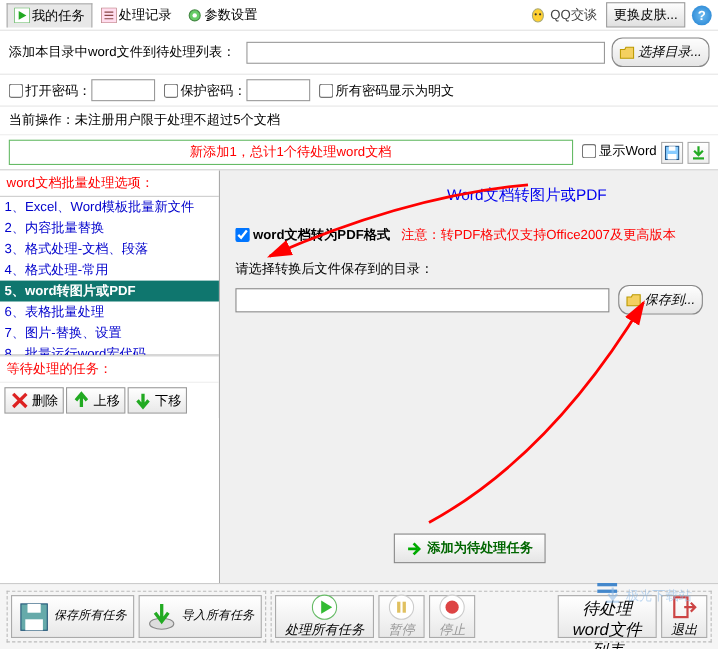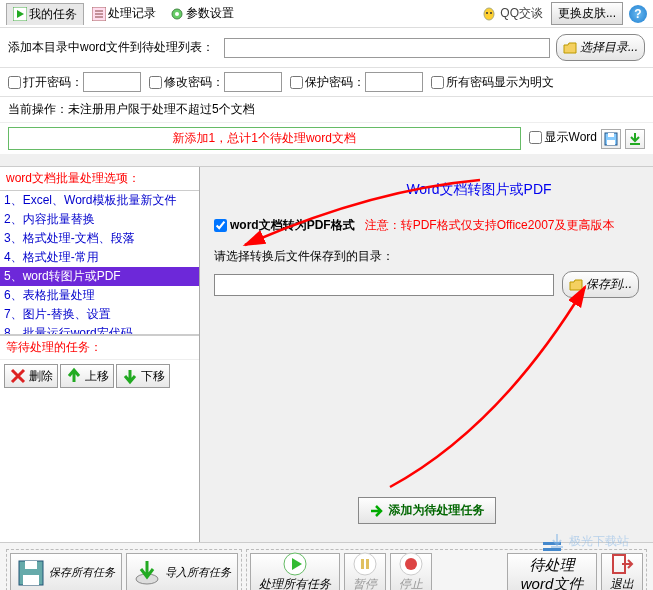--- a/index.html
+++ b/index.html
@@ -24,26 +24,26 @@
 .pw-item { display: inline-flex; align-items: center; margin-right: 8px; }
 .pw-item input[type=checkbox] { margin-right: 2px; }
 .pw-item .text-input { width: 58px; }
 
 .current-op { padding: 4px 8px; background: #fff; color: #000; }
 .status-bar-row { display: flex; align-items: center; padding: 4px 8px; background: #fff; border-top: 1px solid #eee; }
 .status-msg { flex: 1; border: 1px solid #6b6; background: #fff; padding: 2px 6px; color: red; text-align: center; margin-right: 8px; }
 .status-right { display: inline-flex; align-items: flex-start; gap: 4px; }
 .icon-btn { width: 20px; height: 20px; display: inline-flex; align-items: center; justify-content: center; border: 1px solid #aaa; background: linear-gradient(#fff,#eee); cursor: pointer; }
 
-.main-area { display: flex; height: 376px; background: #f0f0f0; border-top: 1px solid #ccc; margin-top: 12px; }
+.main-area { display: flex; height: 376px; background: #f0f0f0; border-top: 1px solid #ccc; }
 .left-panel { width: 200px; display: flex; flex-direction: column; background: #fff; border-right: 1px solid #aaa; }
 .left-header { color: red; padding: 3px 6px; border-bottom: 1px solid #ccc; }
 .option-list { flex: none; height: 144px; overflow-y: scroll; border-bottom: 1px solid #ccc; }
 .option-item { padding: 1px 4px; color: #0000cc; cursor: pointer; white-space: nowrap; }
-.option-item.selected { background: #6d28d9; color: #fff; }
+.option-item.selected { background: #0f766e; color: #fff; font-weight: bold; }
 .pending-header { color: red; padding: 3px 6px; border-top: 1px solid #ccc; }
 .pending-actions { display: flex; padding: 4px; gap: 2px; border-top: 1px solid #eee; }
 .mini-btn { display: flex; flex-direction: row; align-items: center; border: 1px solid #999; background: linear-gradient(#fff,#e8e8e8); padding: 2px 4px; cursor: pointer; font-size: 11px; }
 .mini-btn .ic { width: 18px; height: 18px; margin-right: 2px; }
 .pending-list { flex: 1; background: #fff; }
 
 .right-panel { flex: 1; background: #f0f0f0; padding: 10px 14px; position: relative; }
 .panel-title { color: #0000ee; font-size: 14px; text-align: center; margin: 4px 0 18px 105px; }
 .cb-row { display: flex; align-items: center; margin-bottom: 14px; }
 .cb-row input { margin-right: 3px; }
@@ -126,25 +126,20 @@
         </svg>
       </span>
     <span>选择目录...</span>
   </button>
 </div>
 
 <div class="pw-row">
   <div class="pw-item">
     <input type="checkbox" style="">
     <span>打开密码：</span>
-    <input class="text-input" style="">
-  </div>
-  <div class="pw-item">
-    <input type="checkbox" style="">
-    <span>修改密码：</span>
     <input class="text-input" style="">
   </div>
   <div class="pw-item">
     <input type="checkbox" style="">
     <span>保护密码：</span>
     <input class="text-input" style="">
   </div>
   <div class="pw-item">
     <input type="checkbox" style="">
     <span>所有密码显示为明文</span>

